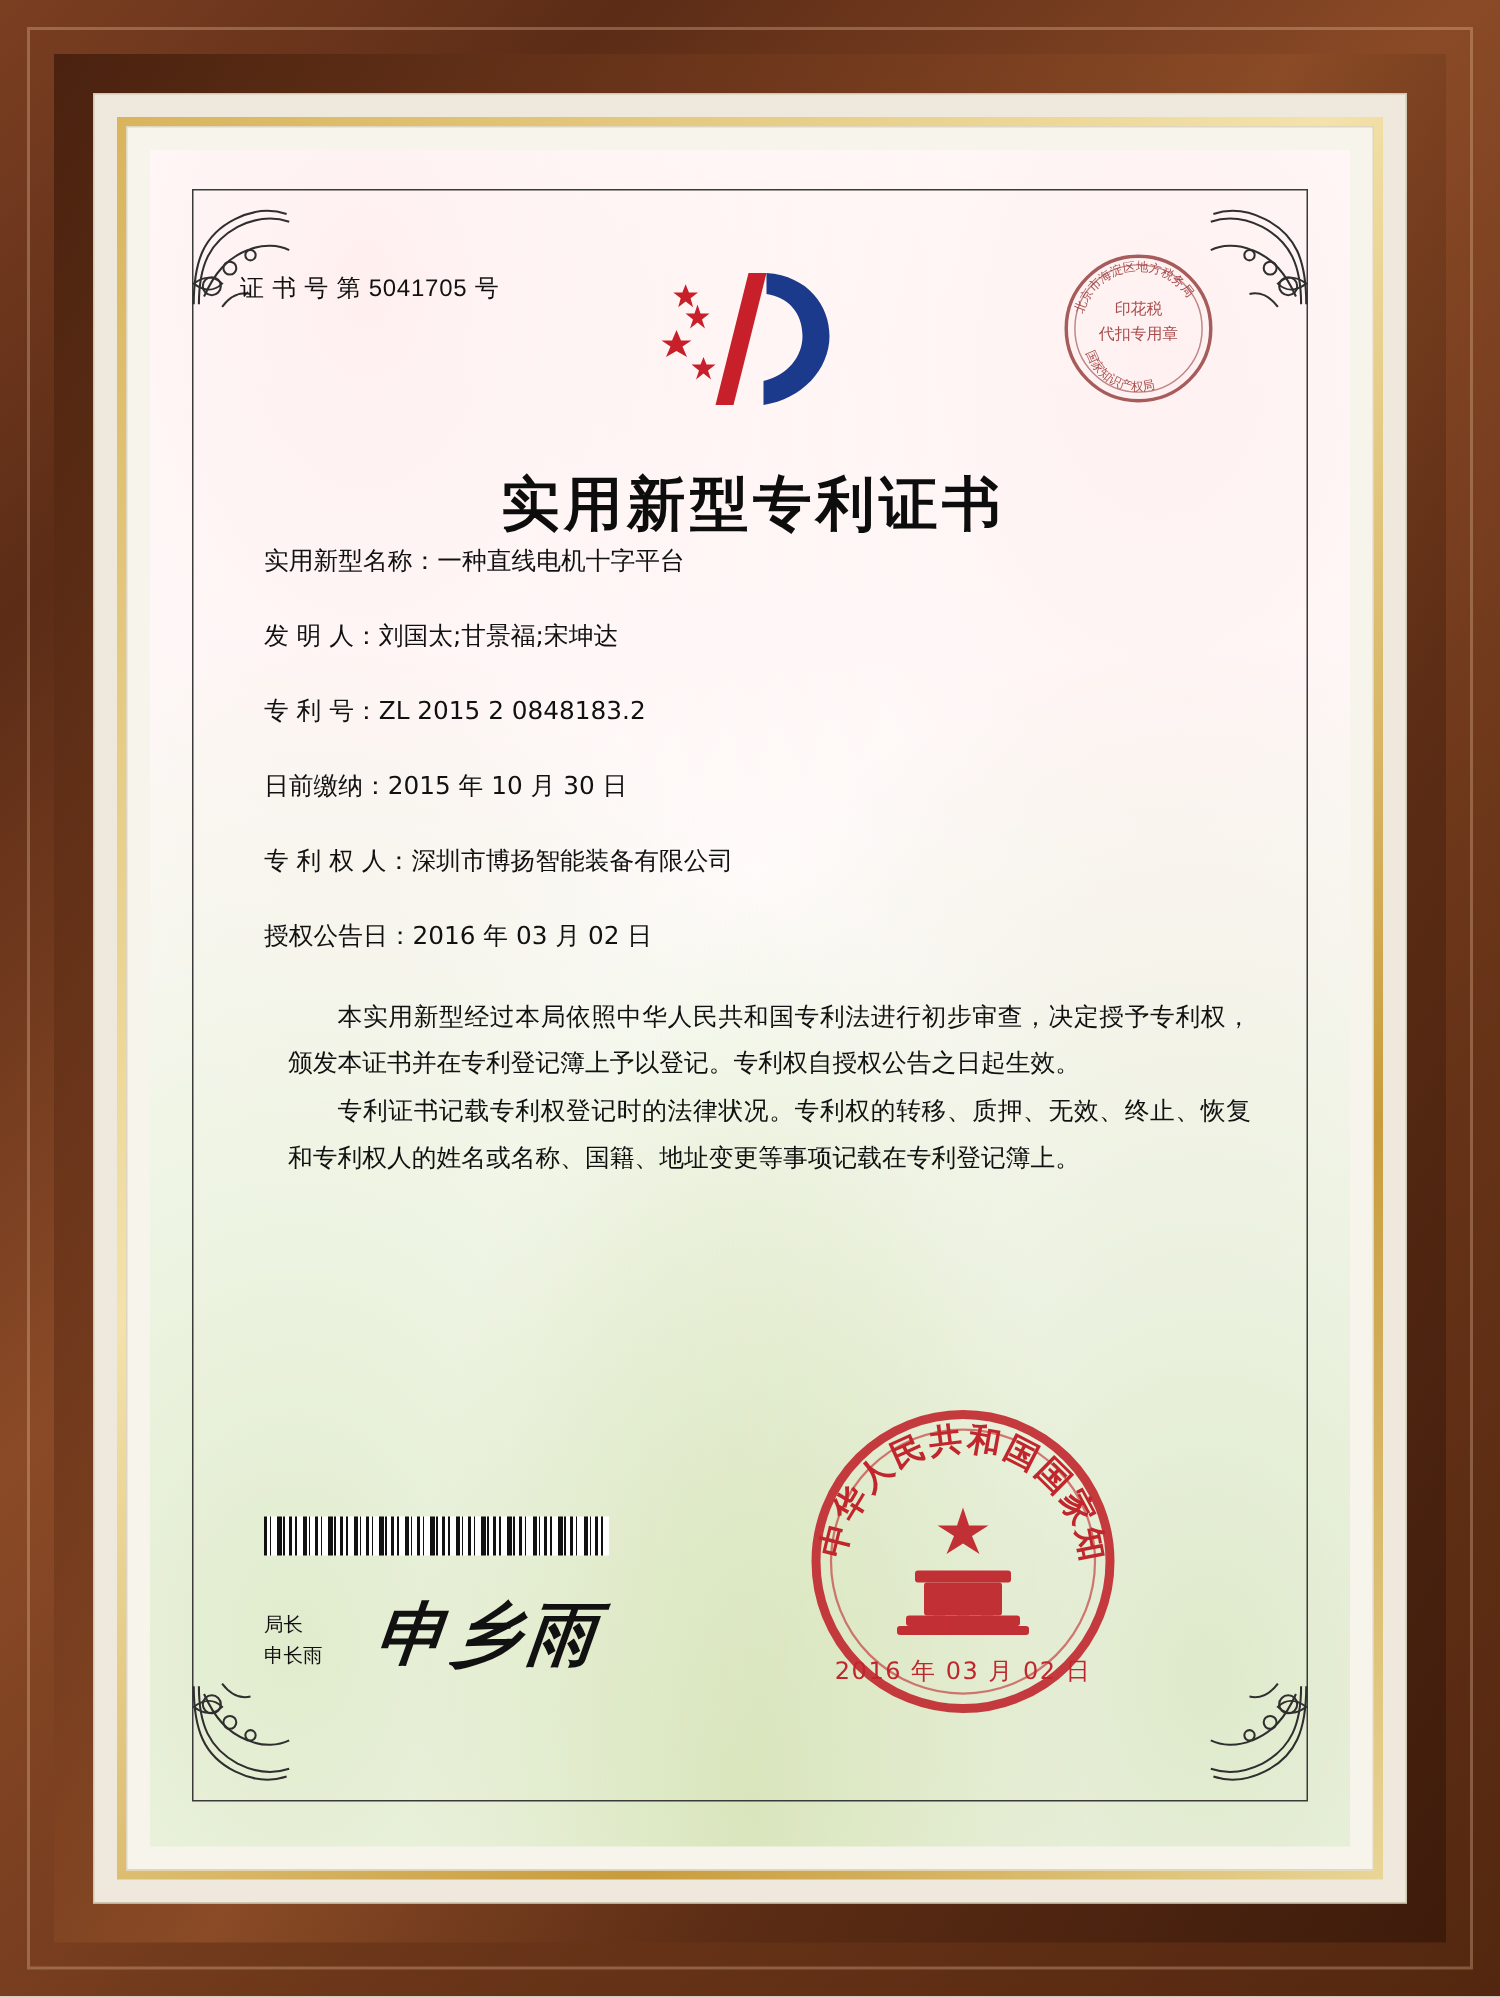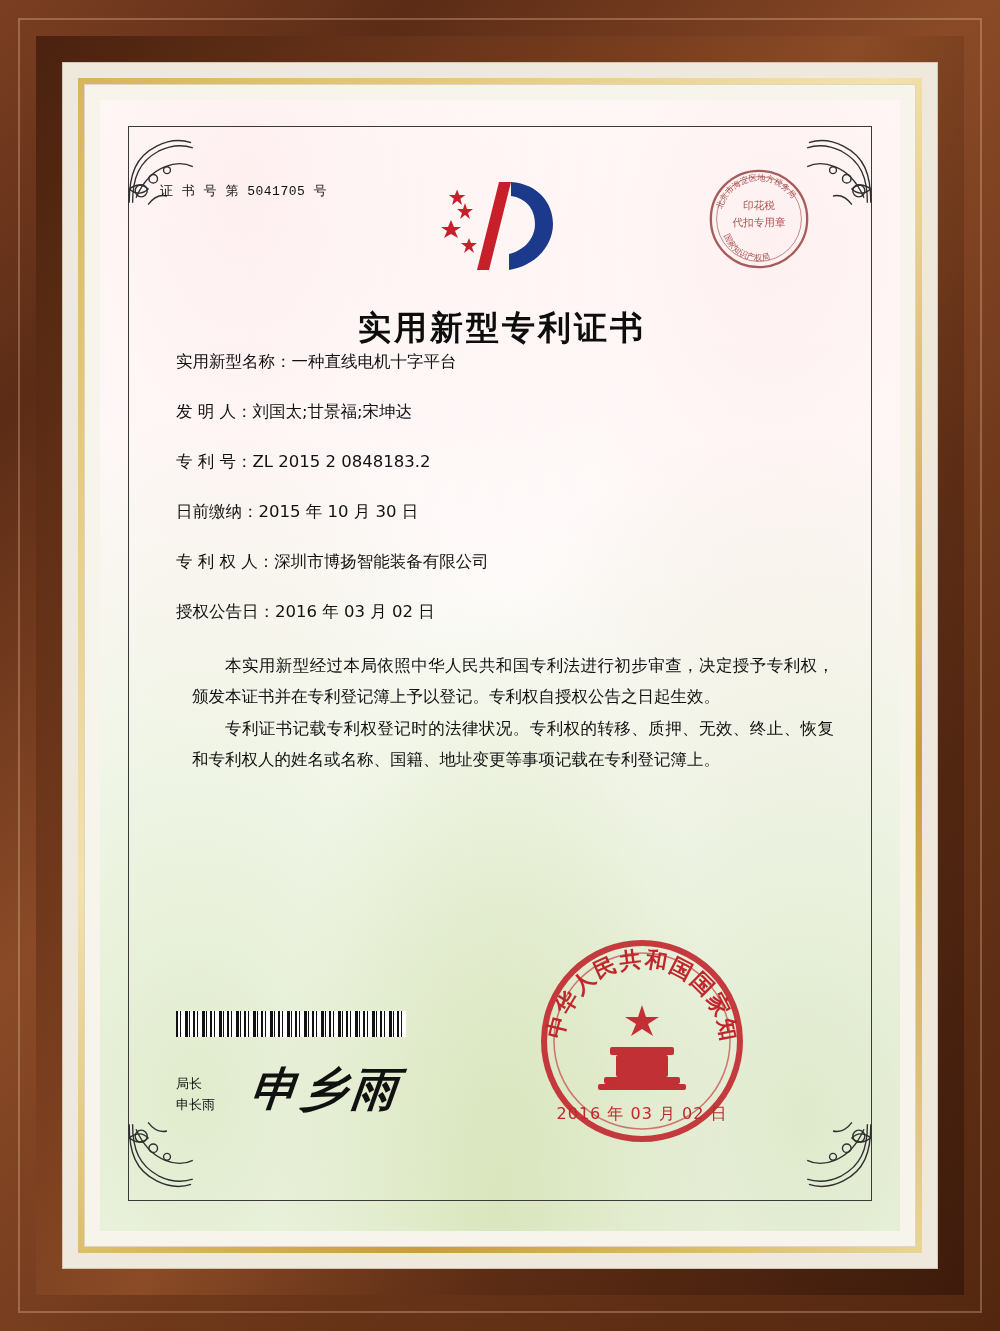--- a/index.html
+++ b/index.html
@@ -90,22 +90,22 @@
   .corner.br { right: 24px; bottom: 26px; transform: scale(-1,-1); }
 
   .content {
     position: absolute;
     left: 60px;
     right: 56px;
     top: 60px;
     bottom: 46px;
   }
   .cert-no {
-    font-family: Liberation Mono, monospace;
-    font-size: 13px;
+    font-family: Liberation Sans, sans-serif;
+    font-size: 16px;
     color: #111;
     letter-spacing: 0.5px;
     margin-top: 22px;
   }
   .logo {
     position: absolute;
     left: 50%;
     transform: translateX(-50%);
     top: 10px;
     width: 150px;
@@ -119,21 +119,21 @@
     top: 6px;
     width: 106px;
     height: 106px;
   }
   .stamp-blue svg { width: 100%; height: 100%; }
 
   .title {
     text-align: center;
     font-family: "DejaVu Sans", sans-serif;
     font-weight: bold;
-    font-size: 33px;
+    font-size: 39px;
     letter-spacing: 3px;
     color: #0d0d0d;
     margin-top: 106px;
   }
   .fields {
     padding-left: 16px;
   }
   .field {
     font-size: 16.5px;
     color: #111;

